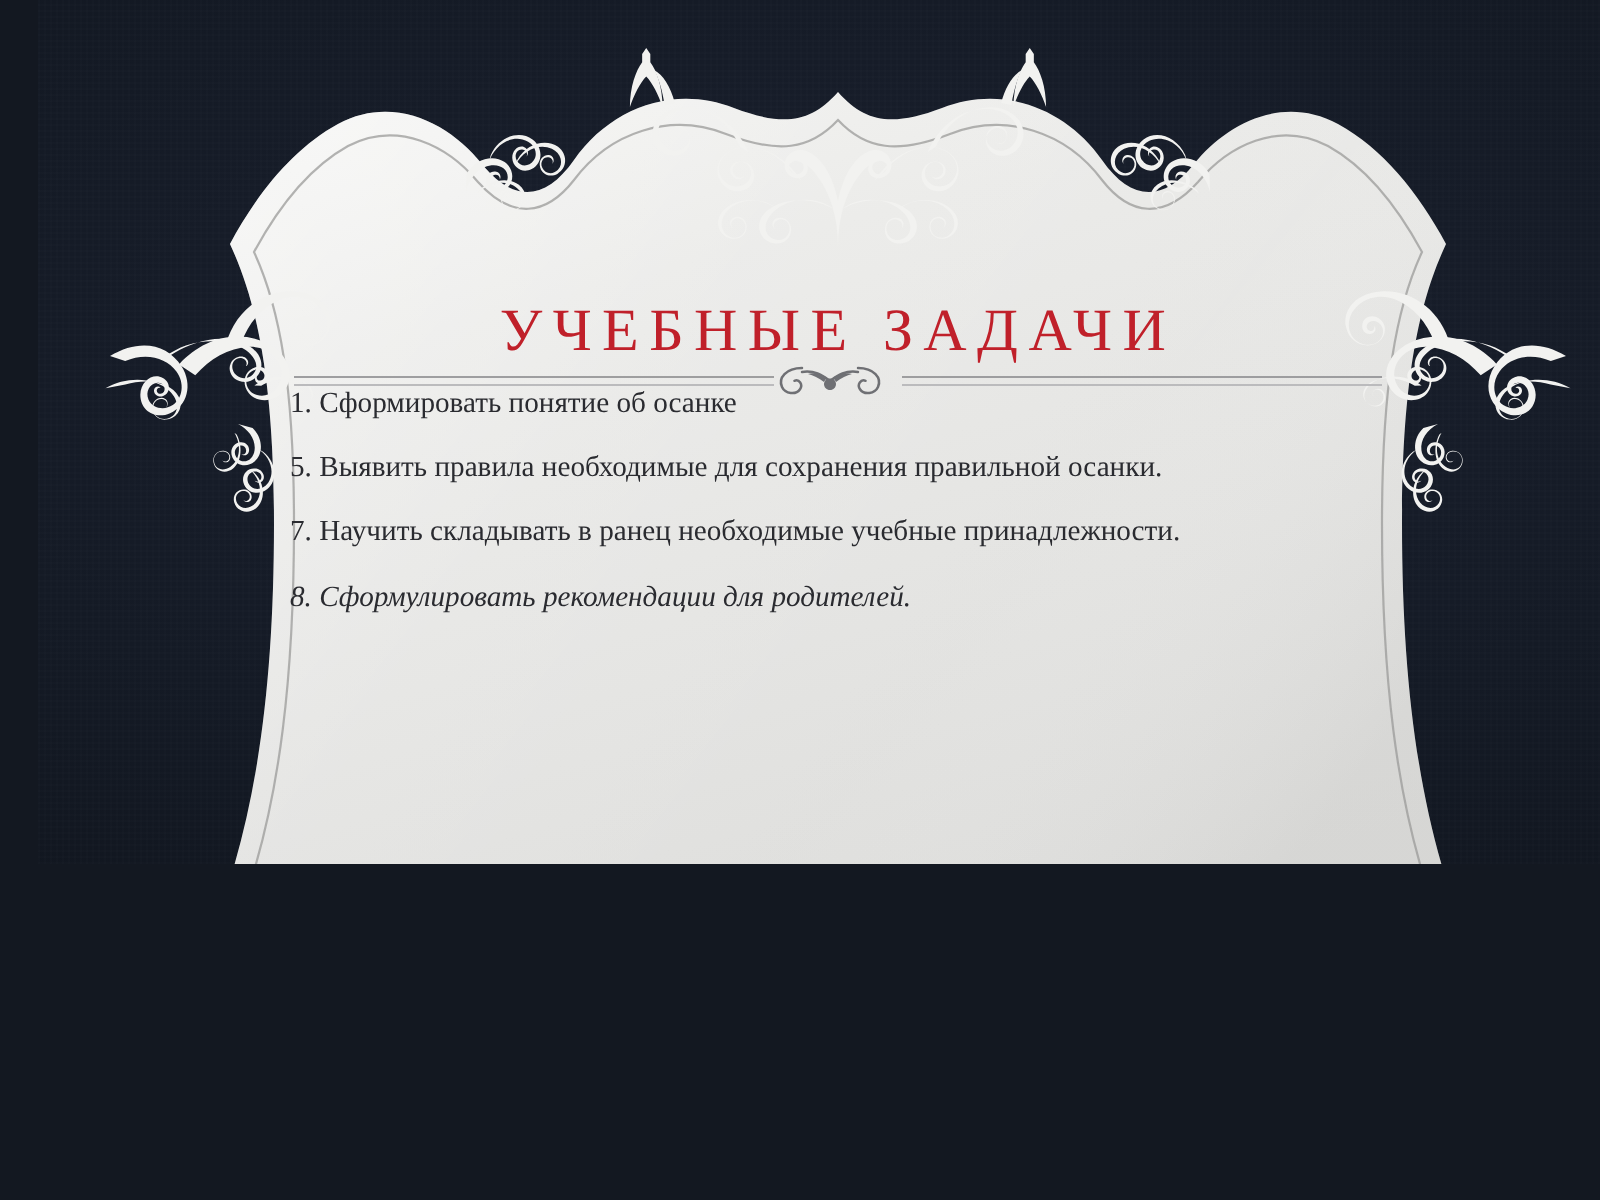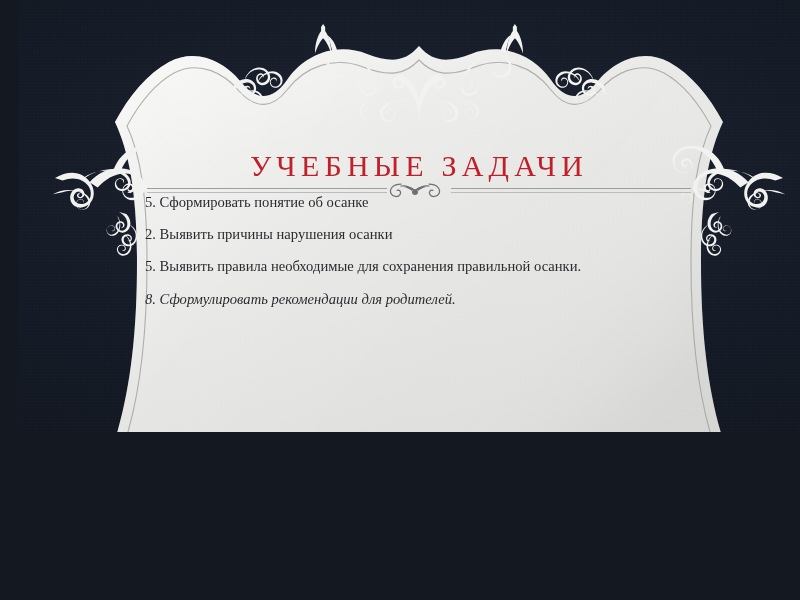--- a/index.html
+++ b/index.html
@@ -399,20 +399,20 @@
             <path d="M26.4,8.6 C22,6.6 19.2,6.2 17,7 C19.6,7.6 22.4,9 25,11 Z"></path>
             <path d="M29.6,8.6 C34,6.6 36.8,6.2 39,7 C36.4,7.6 33.6,9 31,11 Z"></path>
             <path d="M28,9.2 C29.8,9.2 31,10.4 31,12 C31,13.7 29.7,15 28,15 C26.3,15 25,13.7 25,12 C25,10.4 26.2,9.2 28,9.2 Z"></path>
           </g>
         </svg>
       </span>
       <span class="rule right"></span>
     </div>
 
     <ul id="task-list">
-      <li>5. Сформировать понятие об осанке</li>
-      <li>2. Выявить причины нарушения осанки</li>
+      <li>1. Сформировать понятие об осанке</li>
       <li>5. Выявить  правила необходимые для  сохранения правильной осанки.</li>
+      <li>7. Научить складывать в ранец  необходимые учебные принадлежности.</li>
       <li>8. Сформулировать рекомендации для родителей.</li>
     </ul>
 
   </div>
 </div>
 
 </body></html>

